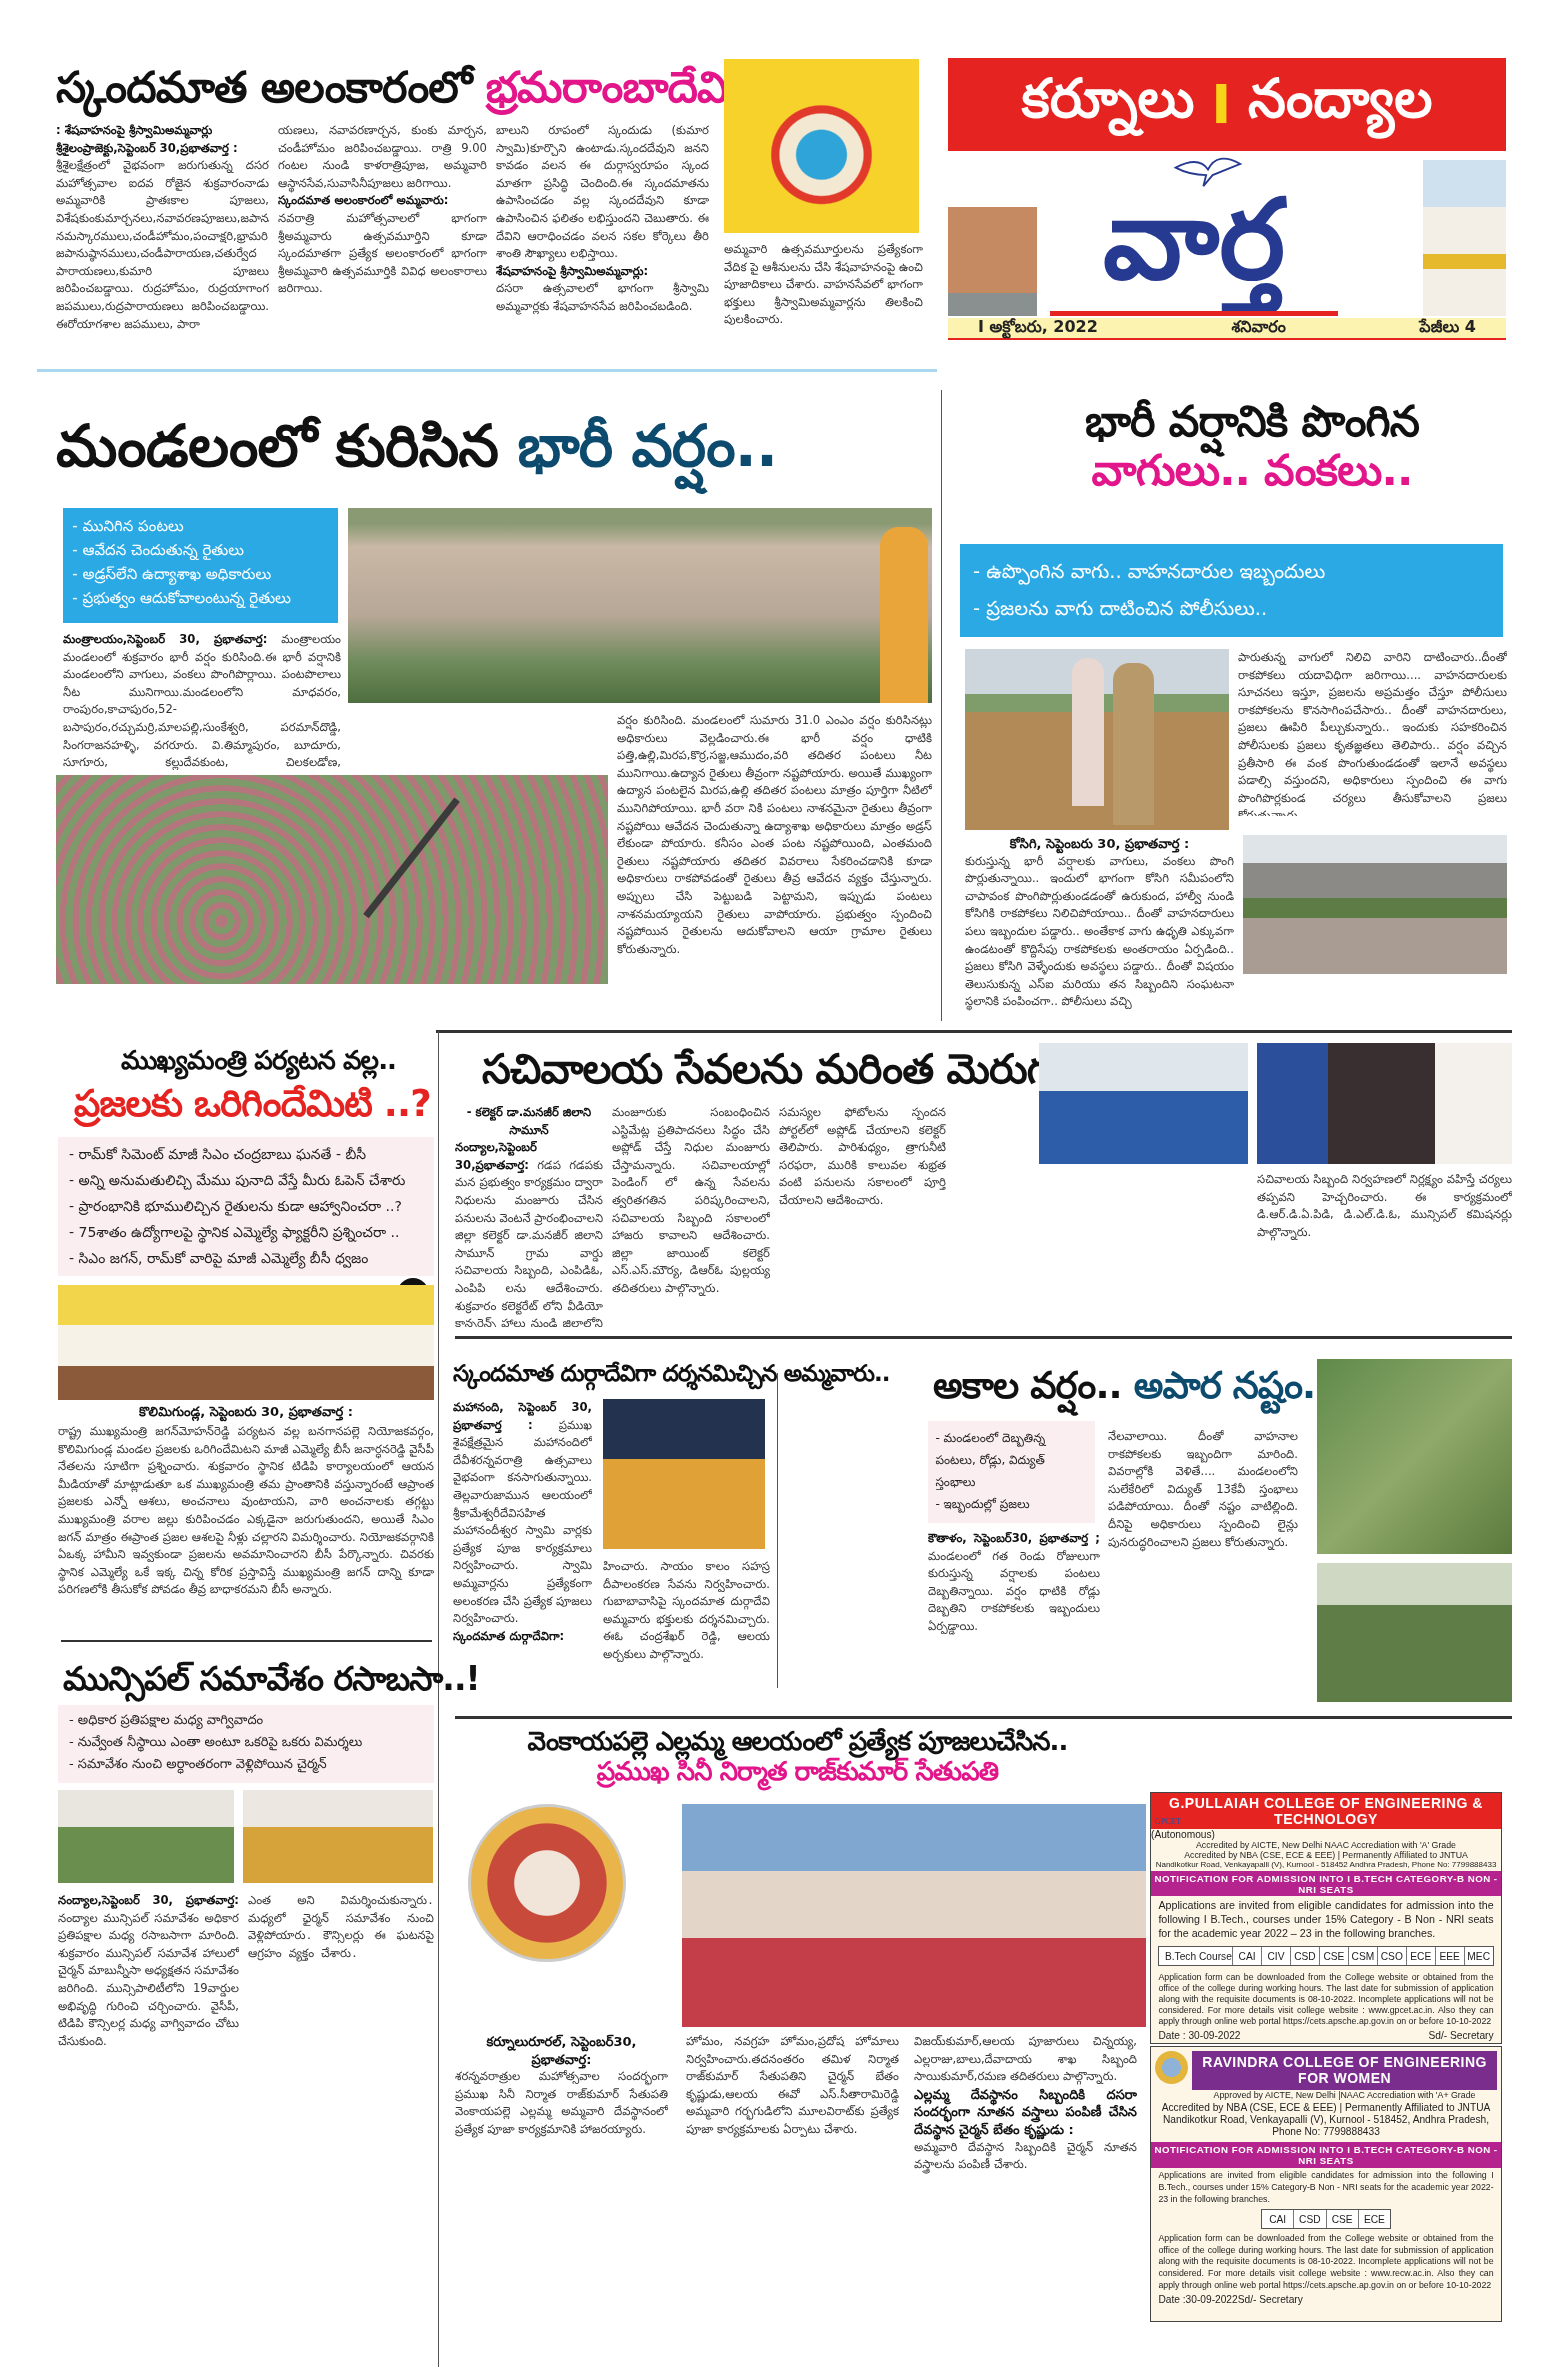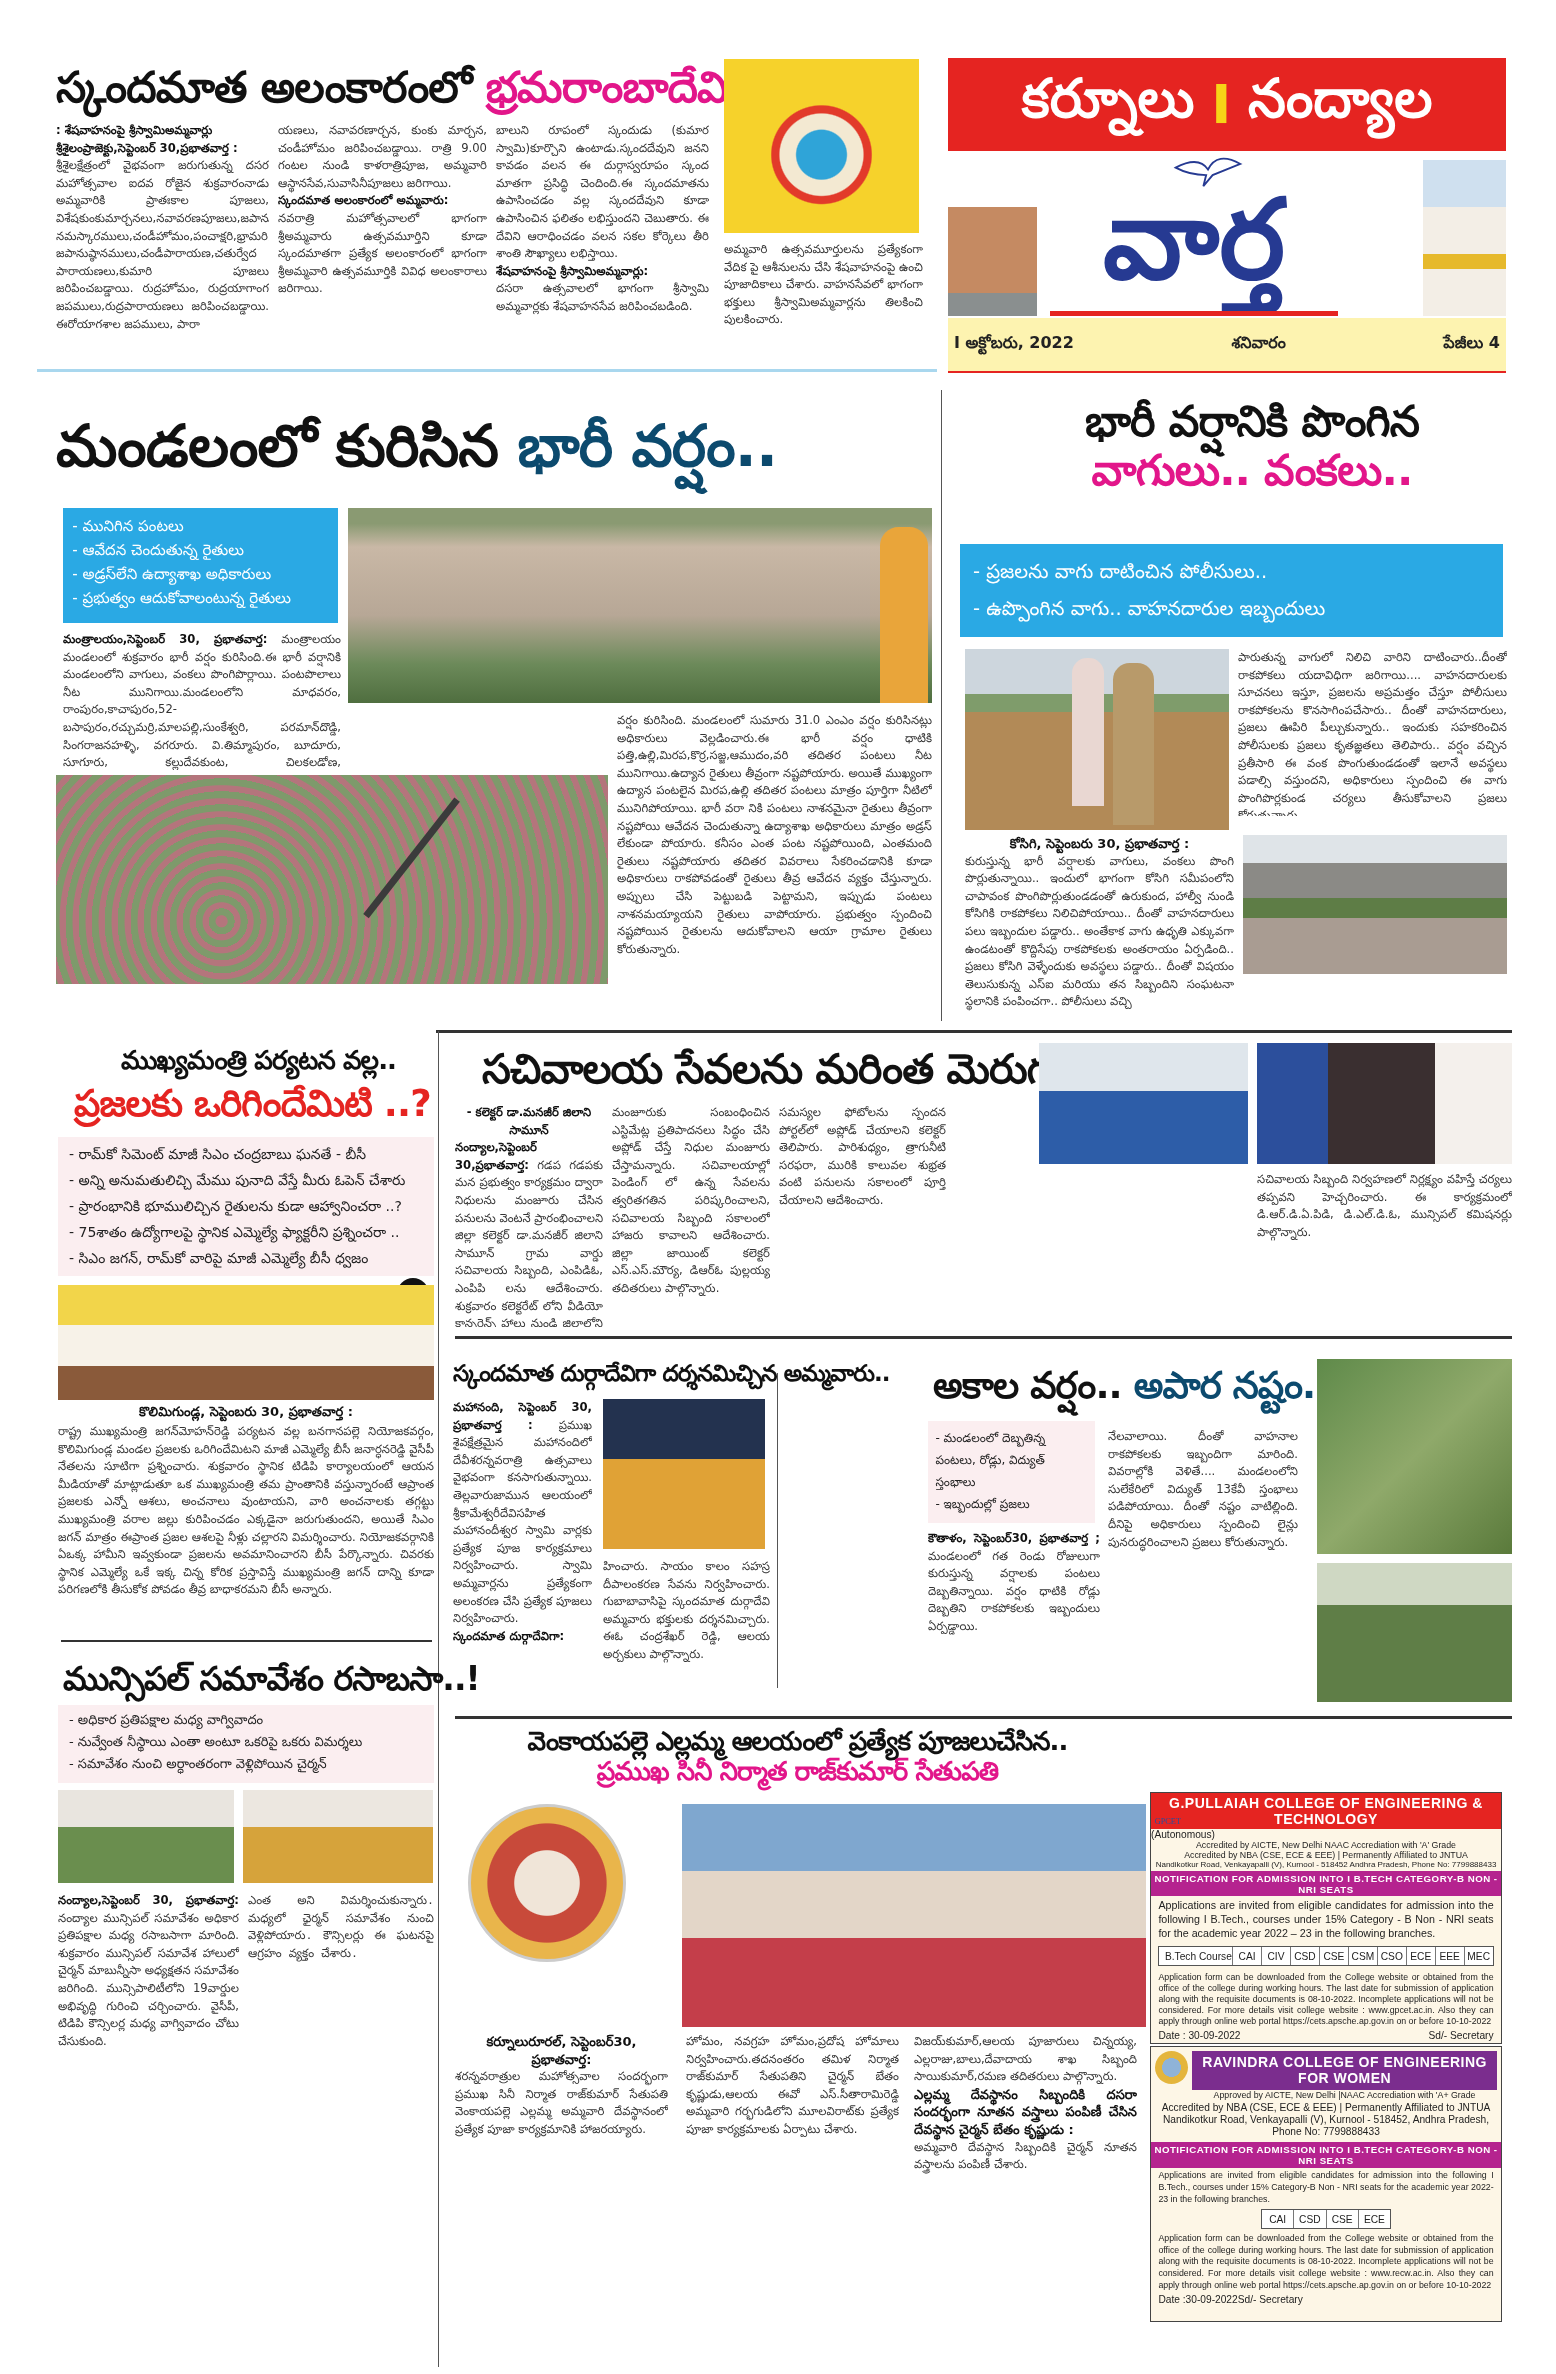--- a/index.html
+++ b/index.html
@@ -62,21 +62,21 @@
     <div style="position:absolute;left:0;top:9.3px;width:89px;height:156px;background:linear-gradient(#fff 0 30%,#c58a62 30% 85%,#8a8f8f 85%);"></div>
     <div style="position:absolute;left:102px;top:0;width:288px;height:165px;text-align:center;">
       <svg width="74" height="37" viewBox="0 0 80 40" style="position:absolute;left:121px;top:0;">
           <path d="M5 18 Q30 5 40 20 Q50 0 75 14 Q55 22 45 26 L35 38 L38 26 Q20 26 5 18Z" fill="#fff" stroke="#263a92" stroke-width="2"></path>
         </svg>
       <div style="position:absolute;left:0;right:0;top:18.6px;font-size:111px;line-height:139px;font-weight:bold;color:#263a92;">వార్త</div>
       <div style="position:absolute;left:0;right:0;bottom:0;height:4.6px;background:#e52421;"></div>
     </div>
     <div style="position:absolute;right:0;top:9.3px;width:83px;height:156px;background:linear-gradient(#cfe0ef 0 30%,#f3eee6 30% 60%,#e6b92c 60% 70%,#f3eee6 70%);"></div>
   </div>
-  <div style="height:55px;background:#fdf3b0;border-bottom:2.8px solid #e52421;display:flex;justify-content:space-between;align-items:center;padding:0 6px;font-weight:bold;font-size:16px;color:#222;">
+  <div style="height:22px;background:#fdf3b0;border-bottom:2.8px solid #e52421;display:flex;justify-content:space-between;align-items:center;padding:0 30px;font-weight:bold;font-size:16px;color:#222;">
     <span>I అక్టోబరు, 2022</span>
     <span>శనివారం</span>
     <span>పేజీలు 4</span>
   </div>
 </div>
 
 <div class="abs" style="left:37px;top:369px;width:900px;height:2.8px;background:#a9d7ee;"></div>
 
 <div class="abs hl" style="left:56px;top:413px;font-size:58px;">
   <span>మండలంలో కురిసిన</span>
@@ -102,22 +102,22 @@
   <span>వర్షం కురిసింది. మండలంలో సుమారు 31.0 ఎంఎం వర్షం కురిసినట్లు అధికారులు వెల్లడించారు.ఈ భారీ వర్షం ధాటికి పత్తి,ఉల్లి,మిరప,కొర్ర,సజ్జ,ఆముదం,వరి తదితర పంటలు నీట మునిగాయి.ఉద్యాన రైతులు తీవ్రంగా నష్టపోయారు. అయితే ముఖ్యంగా ఉద్యాన పంటలైన మిరప,ఉల్లి తదితర పంటలు మాత్రం పూర్తిగా నీటిలో మునిగిపోయాయి. భారీ వరా నికి పంటలు నాశనమైనా రైతులు తీవ్రంగా నష్టపోయి ఆవేదన చెందుతున్నా ఉద్యాశాఖ అధికారులు మాత్రం అడ్రస్ లేకుండా పోయారు. కనీసం ఎంత పంట నష్టపోయింది, ఎంతమంది రైతులు నష్టపోయారు తదితర వివరాలు సేకరించడానికి కూడా అధికారులు రాకపోవడంతో రైతులు తీవ్ర ఆవేదన వ్యక్తం చేస్తున్నారు. అప్పులు చేసి పెట్టుబడి పెట్టామని, ఇప్పుడు పంటలు నాశనమయ్యాయని రైతులు వాపోయారు. ప్రభుత్వం స్పందించి నష్టపోయిన రైతులను ఆదుకోవాలని ఆయా గ్రామాల రైతులు కోరుతున్నారు.</span>
 </div>
 
 <div class="abs vr" style="left:941px;top:390px;height:631px;"></div>
 
 <div class="abs hl" style="left:955px;top:397px;width:594px;text-align:center;font-size:43px;">
   <div>భారీ వర్షానికి పొంగిన</div>
   <div class="pink">వాగులు.. వంకలు..</div>
 </div>
 <div class="abs box blue" style="left:960px;top:544px;width:543px;height:93px;font-size:19.5px;line-height:37px;">
+  <div>- ఉప్పొంగిన వాగు.. వాహనదారుల ఇబ్బందులు</div>
   <div>- ప్రజలను వాగు దాటించిన పోలీసులు..</div>
-  <div>- ఉప్పొంగిన వాగు.. వాహనదారుల ఇబ్బందులు</div>
 </div>
 <div class="abs photo" style="left:965px;top:649px;width:264px;height:181px;background:linear-gradient(180deg,#cdd6dd 0 25%,#7f9c6b 25% 35%,#b28a57 35% 100%);">
   <div style="position:absolute;left:148px;top:14px;width:41px;height:162px;background:#b89a6a;border-radius:16.7px 16.7px 0 0;"></div>
   <div style="position:absolute;left:107px;top:9.3px;width:32px;height:148px;background:#e9d7d2;border-radius:15px 15px 0 0;"></div>
 </div>
 <div class="abs body" style="left:1238px;top:649px;width:269px;height:167px;">
   <span>పారుతున్న వాగులో నిలిచి వారిని దాటించారు..దీంతో రాకపోకలు యదావిధిగా జరిగాయి.... వాహనదారులకు సూచనలు ఇస్తూ, ప్రజలను అప్రమత్తం చేస్తూ పోలీసులు రాకపోకలను కొనసాగింపచేసారు.. దీంతో వాహనదారులు, ప్రజలు ఊపిరి పీల్చుకున్నారు.. ఇందుకు సహకరించిన పోలీసులకు ప్రజలు కృతజ్ఞతలు తెలిపారు.. వర్షం వచ్చిన ప్రతీసారి ఈ వంక పొంగుతుండడంతో ఇలానే అవస్థలు పడాల్సి వస్తుందని, అధికారులు స్పందించి ఈ వాగు పొంగిపొర్లకుండ చర్యలు తీసుకోవాలని ప్రజలు కోరుతున్నారు..</span>
 </div>
 <div class="abs body" style="left:965px;top:835px;width:269px;height:186px;">
   <div class="cap">కోసిగి, సెప్టెంబరు 30, ప్రభాతవార్త :</div>

